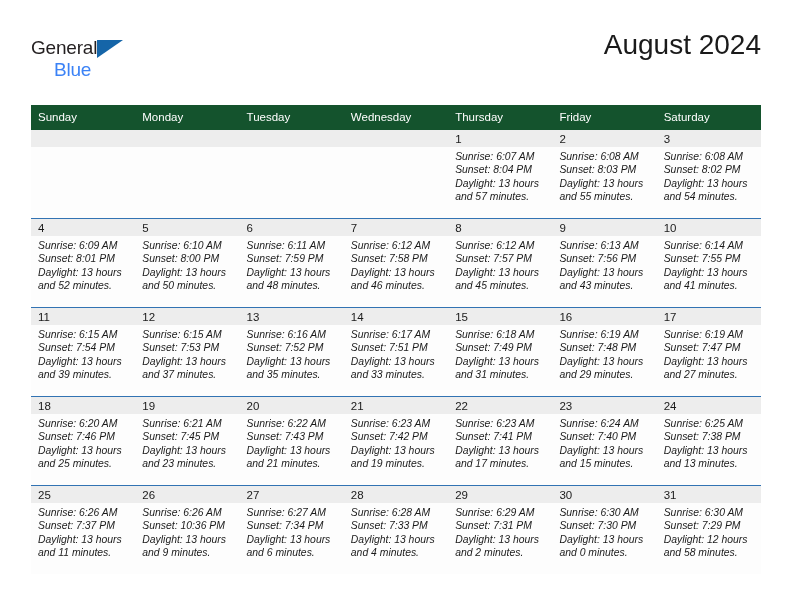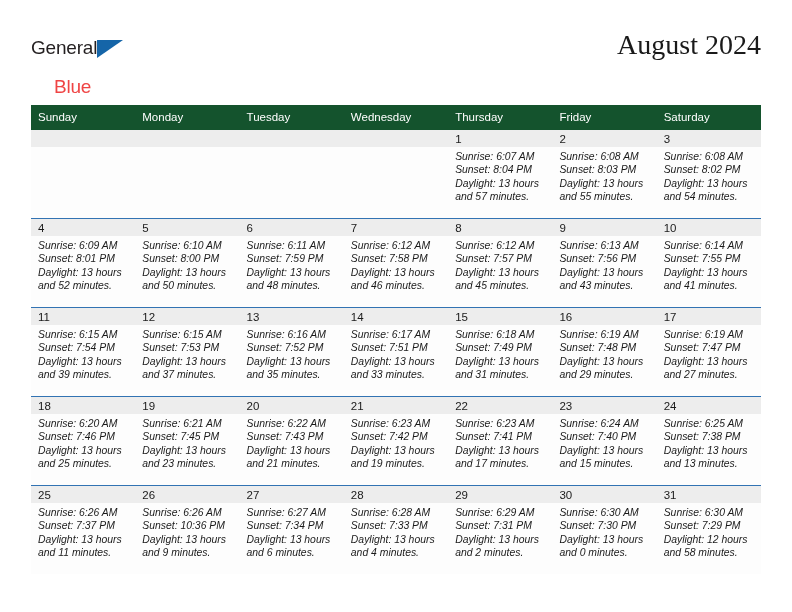--- a/index.html
+++ b/index.html
@@ -42,42 +42,41 @@
   }
   .brand-general {
     font-size: 19px;
     color: #231f20;
     letter-spacing: -0.2px;
     display: block;
     height: 21px;
   }
   .brand-blue {
     font-size: 19px;
-    color: #ef4444;
+    color: #3b82f6;
     letter-spacing: -0.2px;
     display: block;
     margin-left: 23px;
-    margin-top: 18px;
+    margin-top: 1px;
   }
   .brand-tri {
     position: absolute;
     left: 66px;
     top: 2px;
     width: 0;
     height: 0;
     border-left: 26px solid #1565a8;
     border-bottom: 18px solid transparent;
   }
 
   .title-block {
     position: absolute;
     right: 0;
     top: 0;
     text-align: left;
-    font-family: Liberation Serif, serif;
   }
   .cal-title {
     font-size: 28px;
     font-weight: normal;
     color: #1a1a1a;
     line-height: 34px;
     white-space: nowrap;
   }
   .cal-subtitle {
     font-size: 14.5px;

